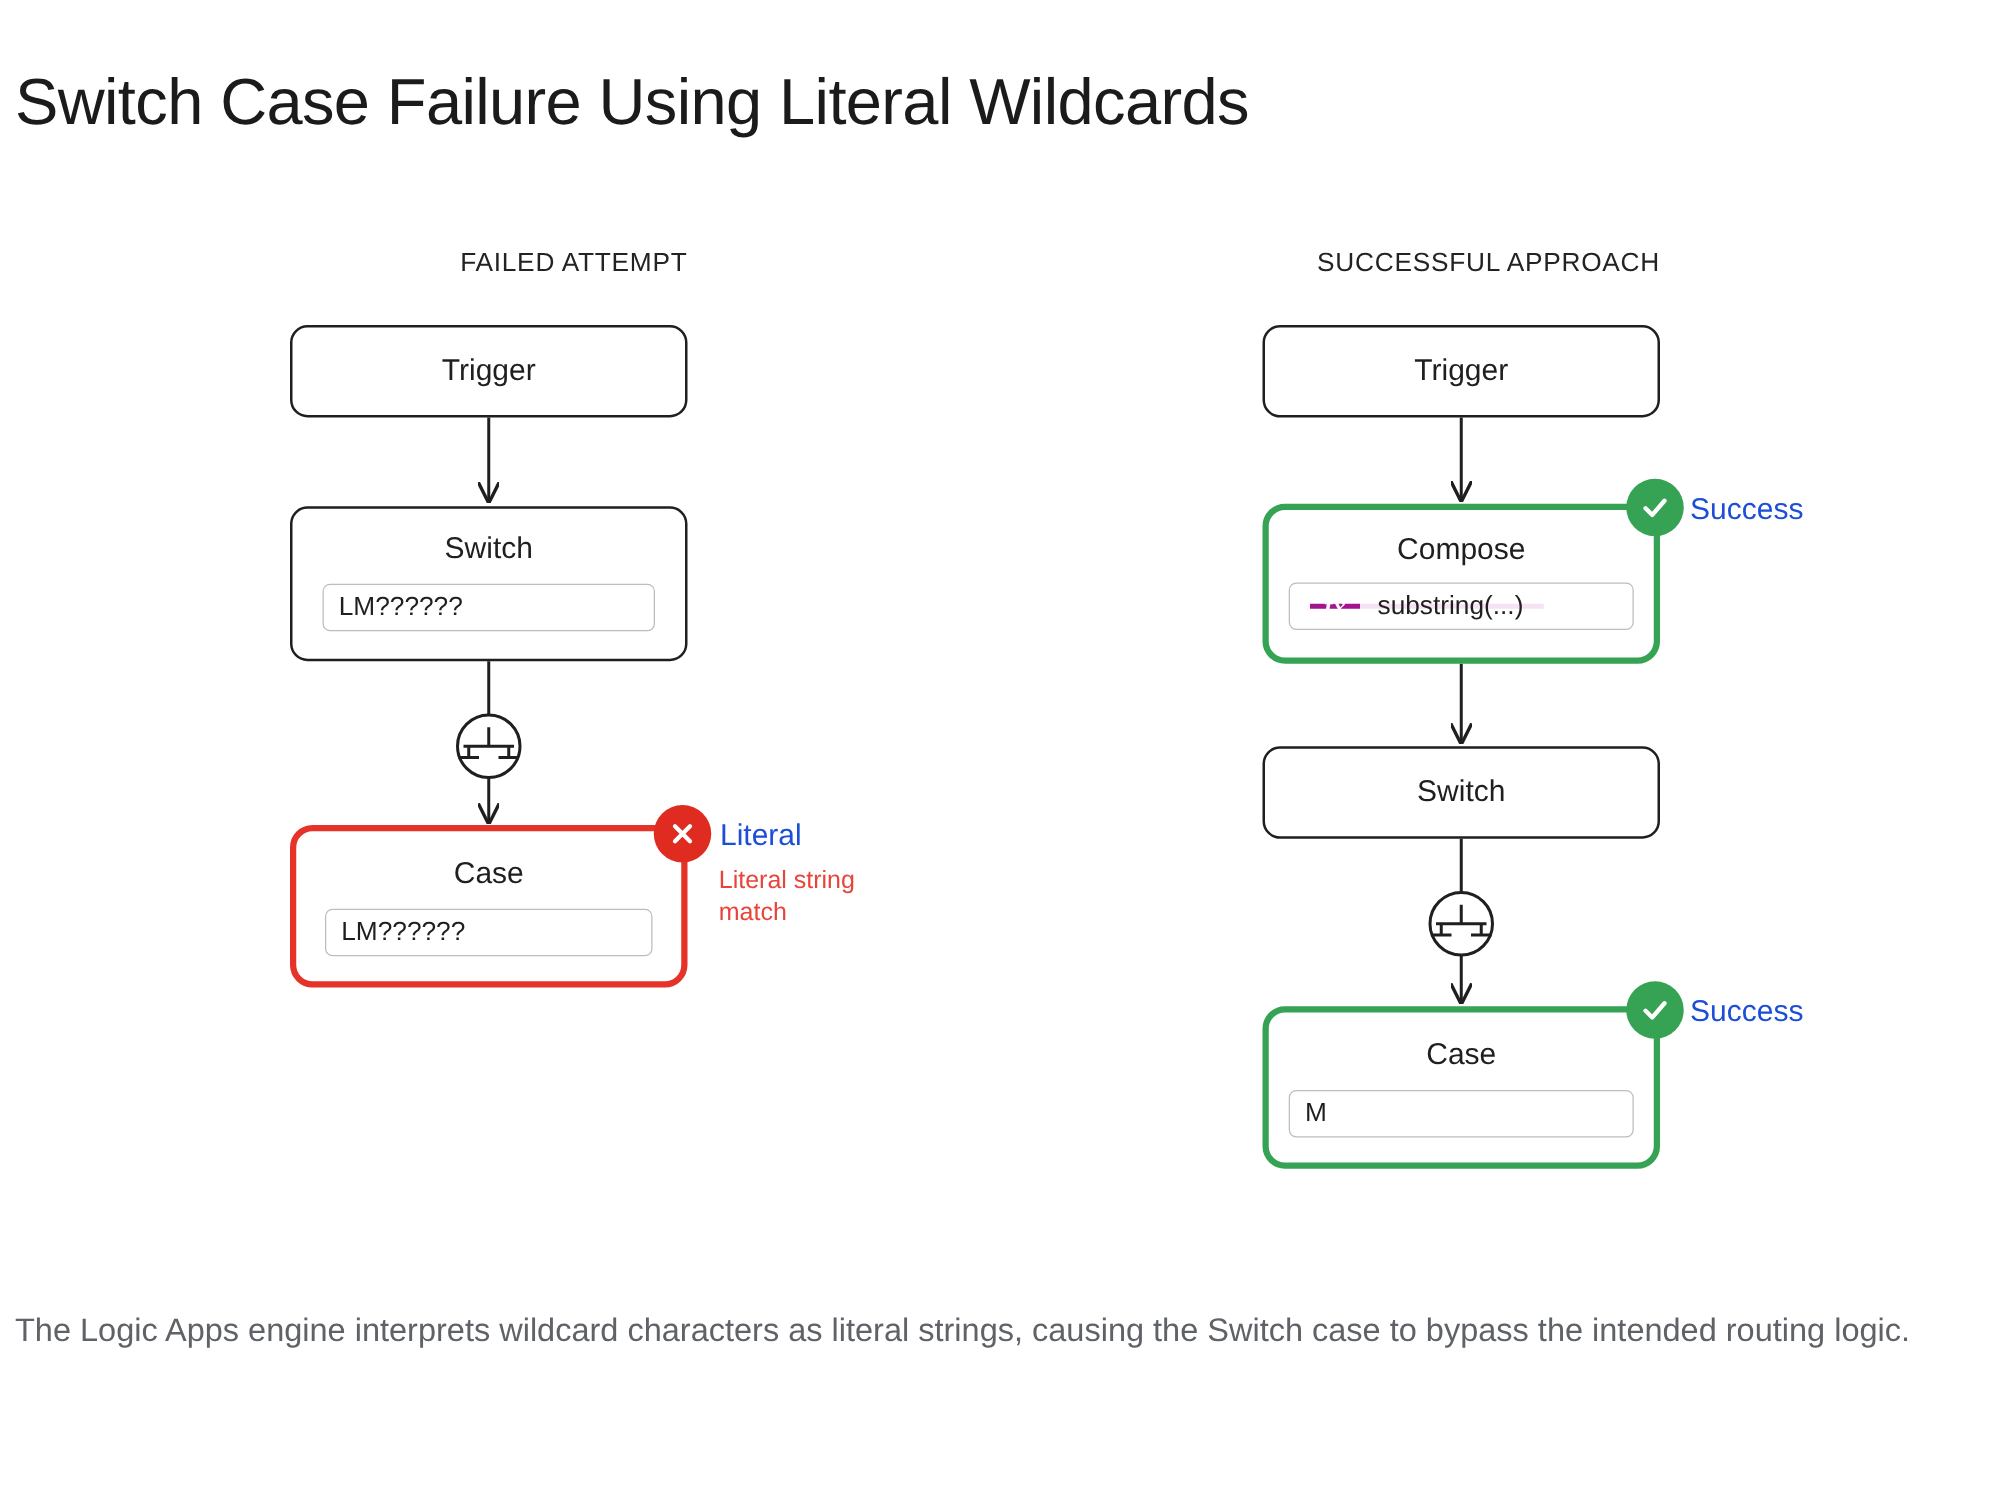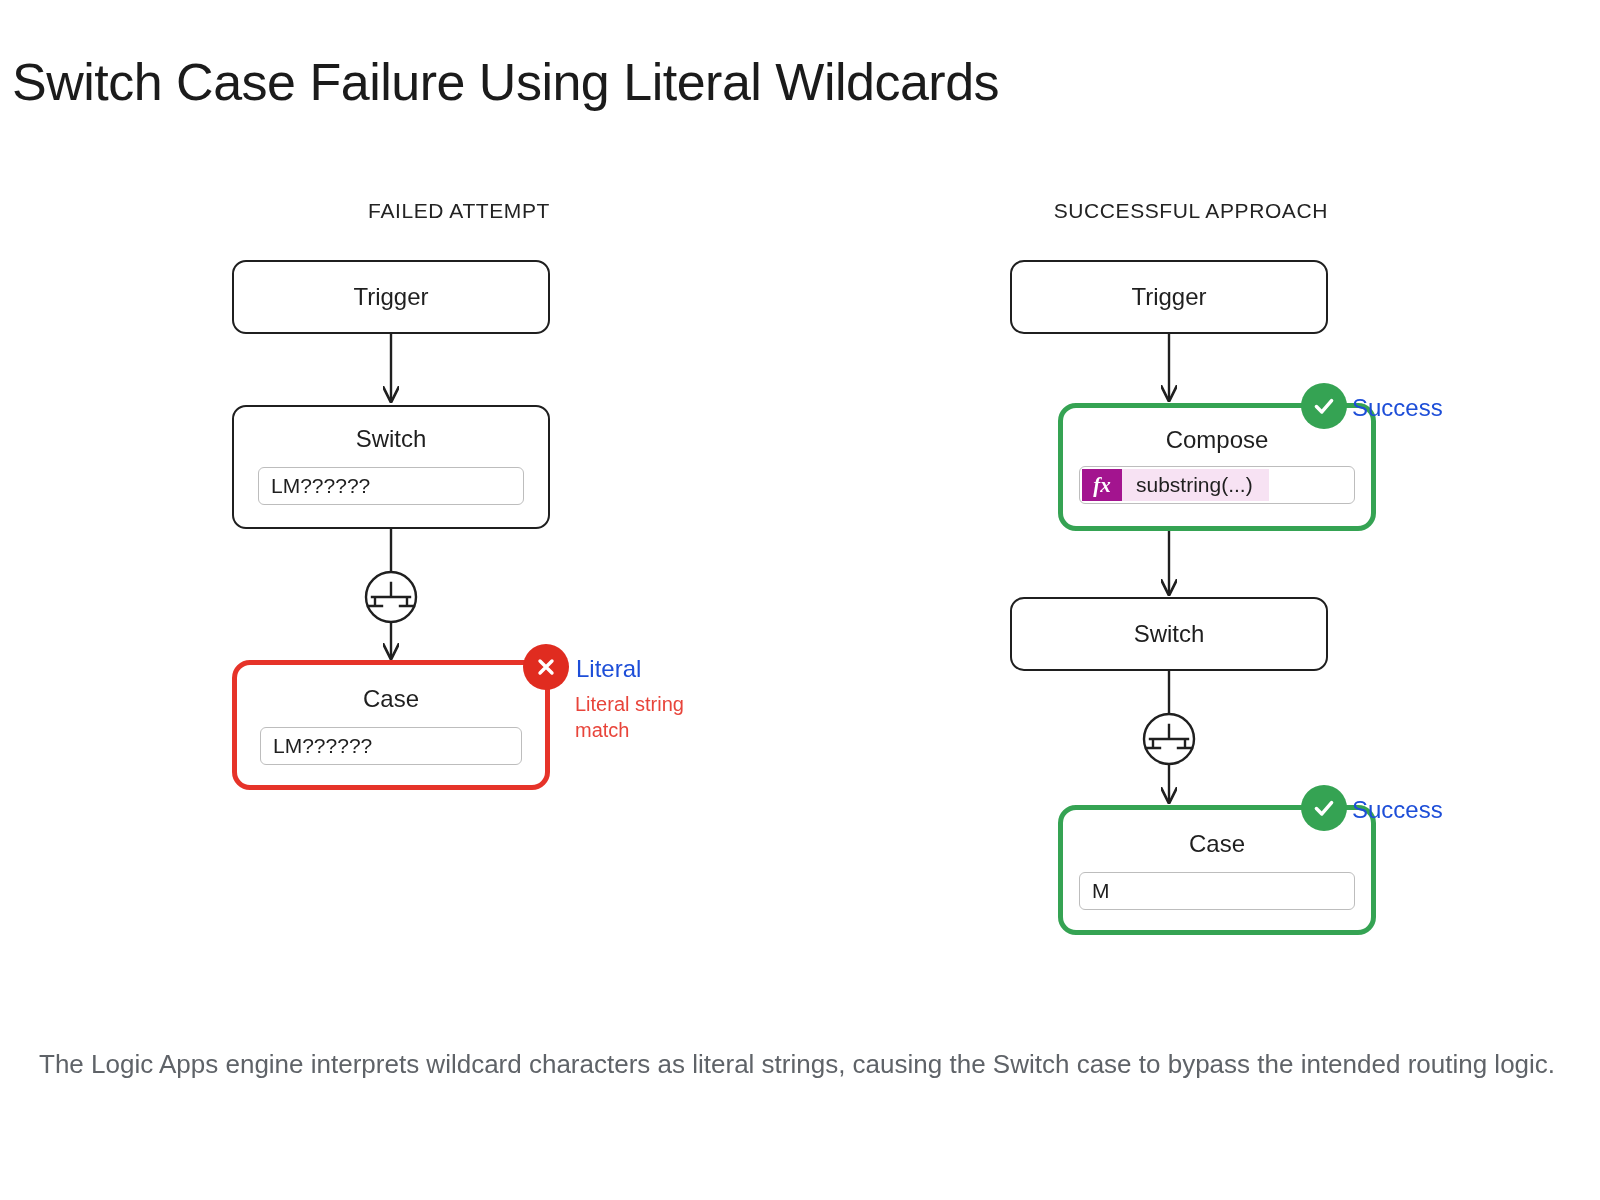--- a/index.html
+++ b/index.html
@@ -53,21 +53,21 @@
   .node {
     position: absolute;
     box-sizing: border-box;
     background: #ffffff;
     border: 2.5px solid #1f1f1f;
     border-radius: 14px;
     display: flex;
     flex-direction: column;
     align-items: center;
   }
-  .node.ok   { border-color: #35a353; border-width: 5px; border-radius: 18px; margin-left: 48px; }
+  .node.ok   { border-color: #35a353; border-width: 5px; border-radius: 18px; }
   .node.fail { border-color: #e63329; border-width: 5px; border-radius: 18px; }
 
   .node-title {
     font-size: 24px;
     color: #1f1f1f;
     line-height: 1;
     white-space: nowrap;
   }
 
   
@@ -146,21 +146,21 @@
     position: absolute;
     font-size: 20px;
     line-height: 1.28;
     color: #e8443a;
     width: 130px;
   }
 
   
   #caption {
     position: absolute;
-    left: 39px;
+    left: 12px;
     top: 1043px;
     width: 1538px;
     font-size: 26px;
     line-height: 1.62;
     color: #5f6368;
     font-weight: 400;
   }
 </style>
 </head>
 <body>
@@ -228,21 +228,21 @@
   </div>
   <div class="badge-label" style="left:576px; top:655px;">Literal</div>
   <div class="badge-sub" style="left:575px; top:692px;">Literal string match</div>
 
   <div class="node simple" style="left:1010px; top:260px; width:318px; height:74px;">
     <div class="node-title">Trigger</div>
   </div>
 
   <div class="node ok" style="left:1010px; top:403px; width:318px; height:128px; padding-top:20px;">
     <div class="node-title">Compose</div>
-    <div class="node-field" style="width:276px; margin-top:14px; padding:2px;">
+    <div class="node-field" style="width:276px; margin-top:14px; padding:16px;">
       <span class="fx-chip">
         <span>fx</span>
       </span>
       <span class="fx-token">substring(...)</span>
     </div>
   </div>
 
   <div class="node simple" style="left:1010px; top:597px; width:318px; height:74px;">
     <div class="node-title">Switch</div>
   </div>

